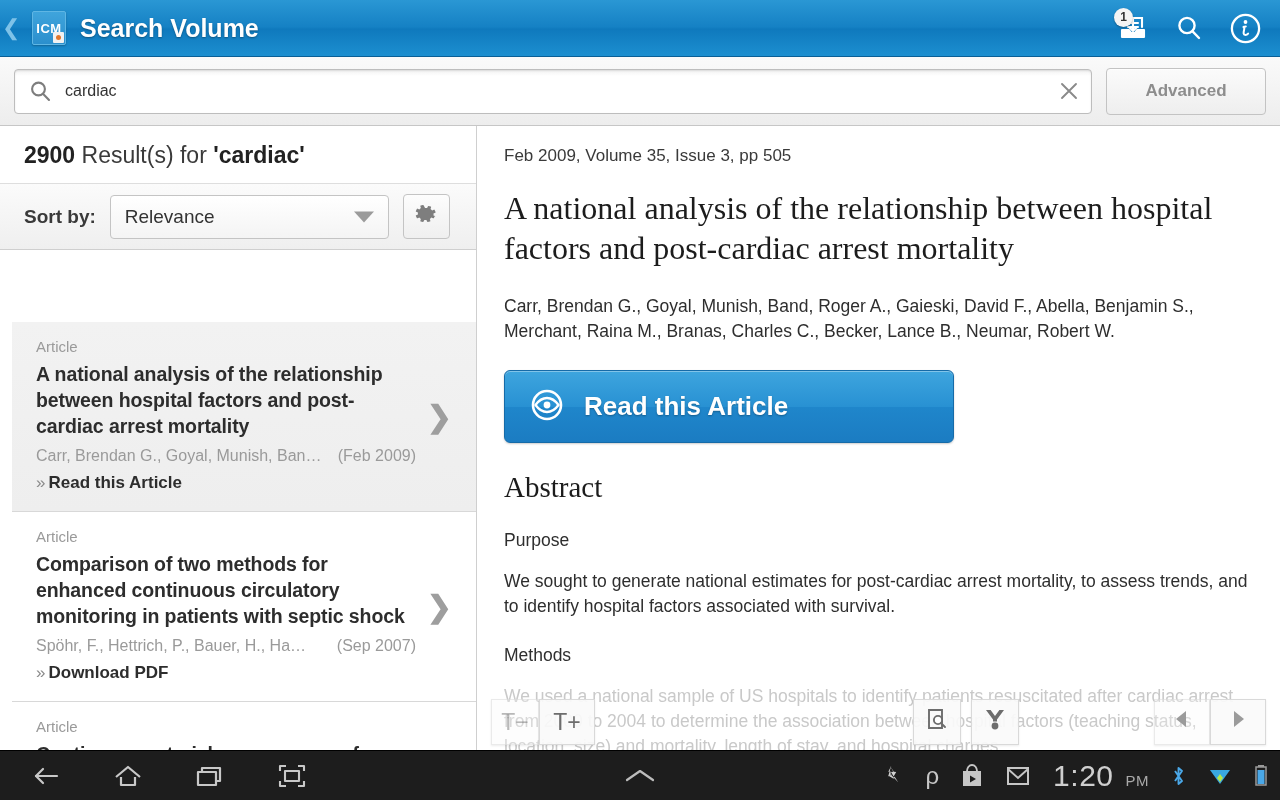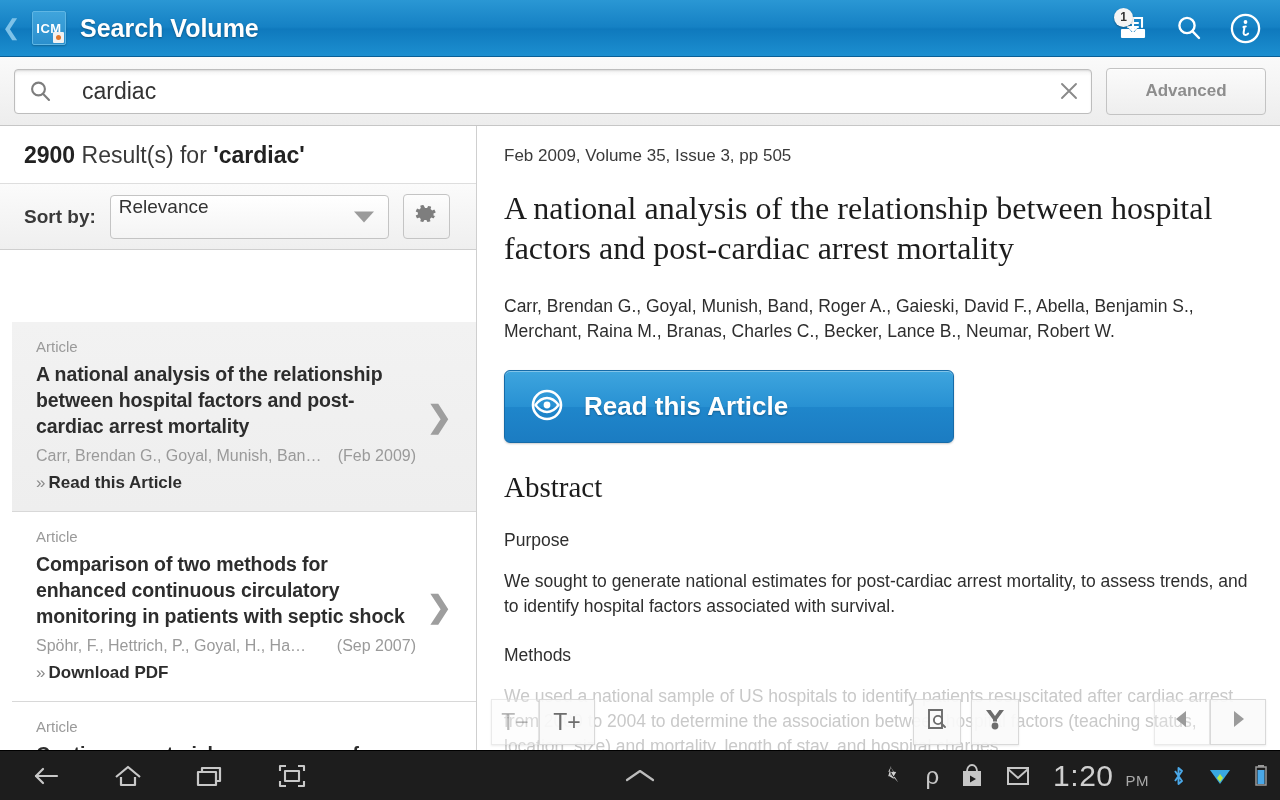--- a/index.html
+++ b/index.html
@@ -64,22 +64,22 @@
   .search-field {
     position: relative; flex: 1; height: 45px;
     background: linear-gradient(to bottom, #f2f2f2 0%, #ffffff 14%, #ffffff 100%);
     border: 1px solid #bdbdbd; border-radius: 4px;
     display:flex; align-items:center;
     box-shadow: inset 0 1px 2px rgba(0,0,0,.10);
   }
   .search-field .mag { margin-left: 13px; display:flex; }
   .search-input {
     flex:1; border:0; outline:0; background:transparent;
-    font-family:"Liberation Sans", sans-serif; font-size:23px; color:#333;
-    margin-left: 29px;
+    font-family:"Liberation Sans", sans-serif; font-size:16px; color:#333;
+    margin-left: 12px;
   }
   .clear-btn {
     width: 44px; height: 43px; display:flex; align-items:center; justify-content:center;
     cursor:pointer;
   }
   .advanced-btn {
     width: 160px; height: 47px;
     background: linear-gradient(to bottom, #fbfbfb, #eeeeee);
     border: 1px solid #c3c3c3; border-radius: 4px;
     color:#8d8d8d; font-size:17px; font-weight:bold;
@@ -106,21 +106,21 @@
     height: 66px; display:flex; align-items:center; gap: 14px;
     padding: 0 18px 0 24px;
     background: linear-gradient(to bottom, #fbfbfb, #efefef);
     border-bottom: 1px solid #cfcfcf;
   }
   .sort-label { font-size: 19px; font-weight: bold; color:#3a3a3a; }
   .sort-select {
     position:relative; flex:1; height: 44px; max-width: 279px;
     background: linear-gradient(to bottom, #ffffff, #f4f4f4);
     border:1px solid #c4c4c4; border-radius:4px;
-    display:flex; padding: 0 8px;
+    display:flex; align-items:center; padding: 0 14px;
     font-size:19px; color:#333; cursor:pointer;
   }
   .sort-caret {
     position:absolute; right: 14px; top: 50%; transform: translateY(-50%);
     width:0; height:0; border-left: 10px solid transparent; border-right: 10px solid transparent;
     border-top: 11px solid #9b9b9b;
   }
   .gear-btn {
     width: 47px; height: 45px;
     background: linear-gradient(to bottom, #fdfdfd, #efefef);
@@ -315,21 +315,21 @@
           <div class="result-action">
             <span class="guillemet">»</span><span>Read this Article</span>
           </div>
           <div class="result-chevron">❯</div>
         </div>
 
         <div class="result-item">
           <div class="result-kind">Article</div>
           <div class="result-title">Comparison of two methods for enhanced continuous circulatory monitoring in patients with septic shock</div>
           <div class="result-meta">
-            <span class="authors">Spöhr, F., Hettrich, P., Goyal, H., Ha…</span>
+            <span class="authors">Spöhr, F., Hettrich, P., Bauer, H., Ha…</span>
             <span>(Sep 2007)</span>
           </div>
           <div class="result-action">
             <span class="guillemet">»</span><span>Download PDF</span>
           </div>
           <div class="result-chevron">❯</div>
         </div>
 
         <div class="result-item">
           <div class="result-kind">Article</div>

